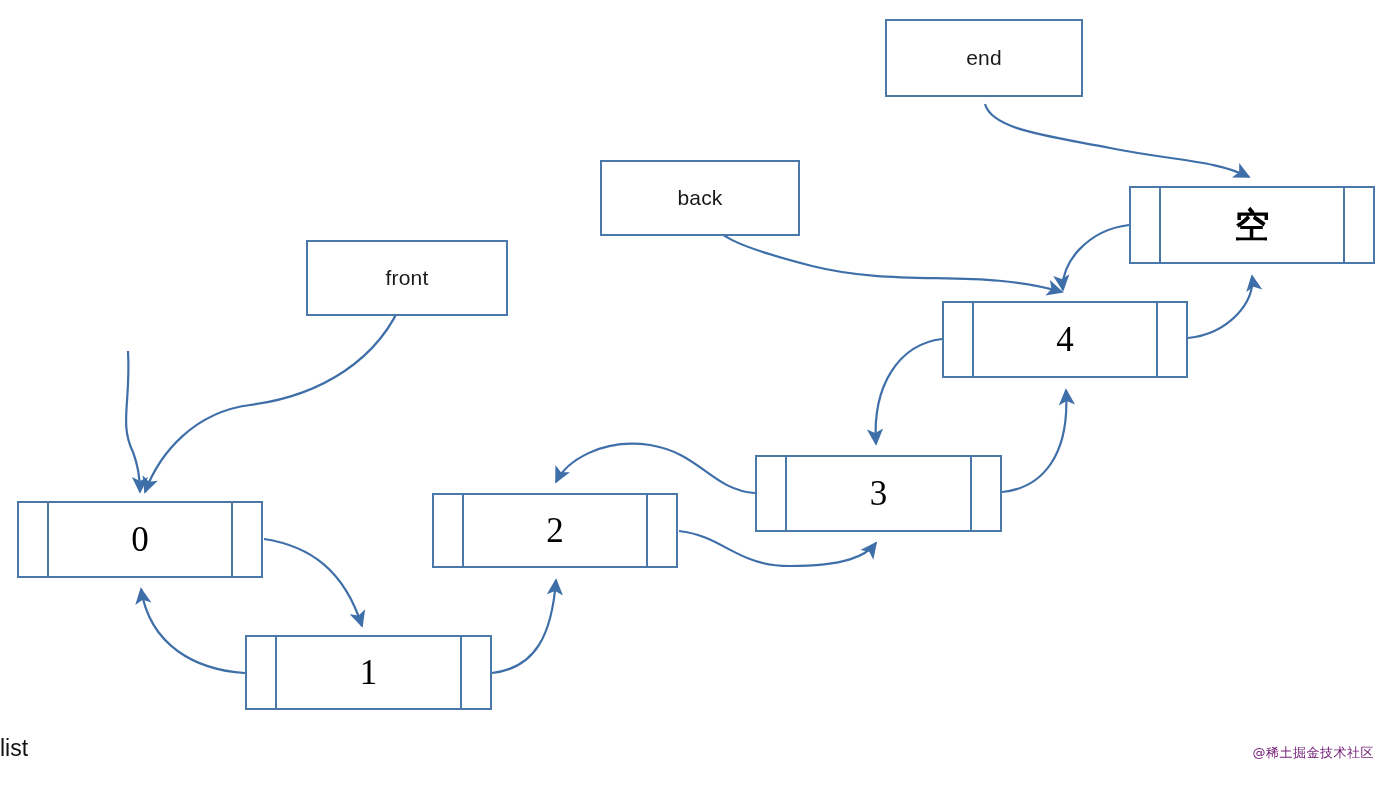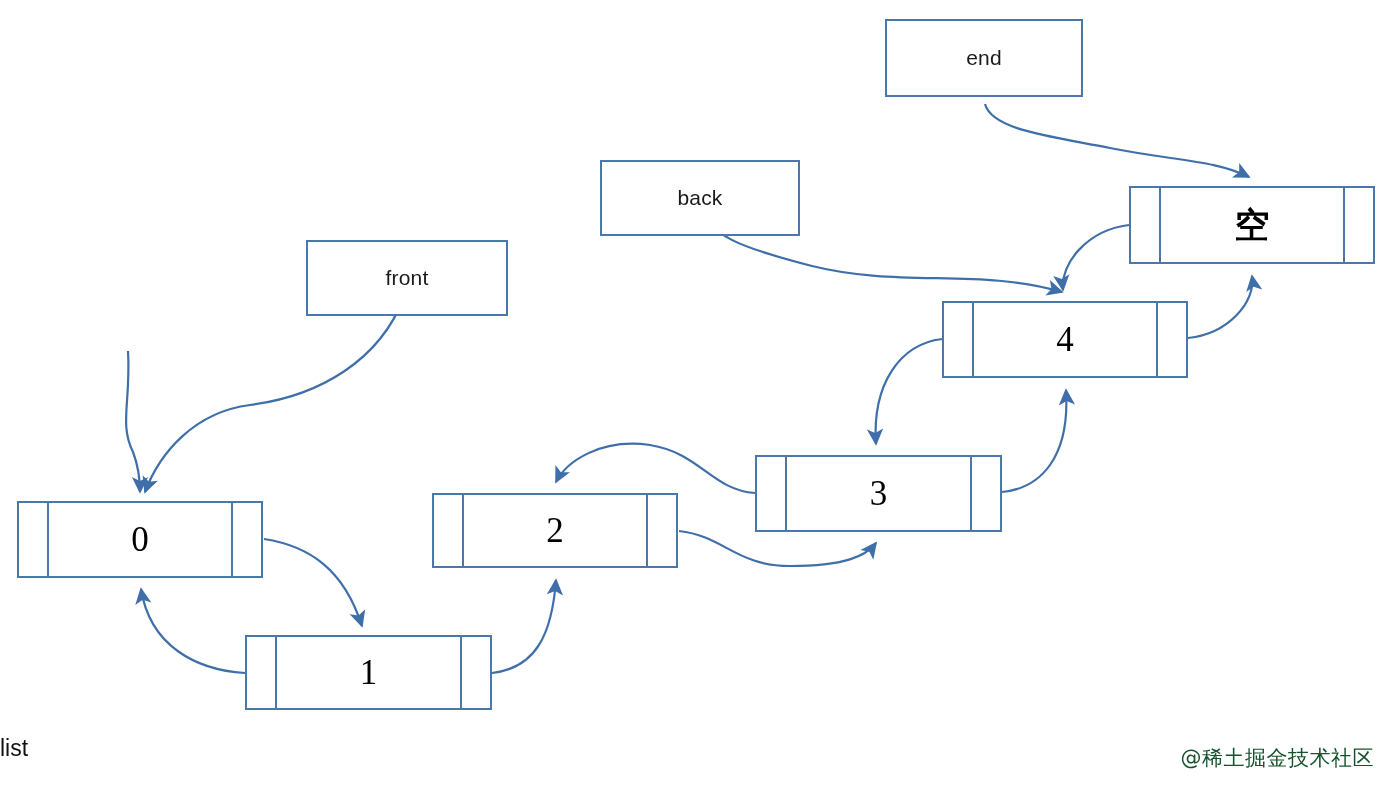--- a/index.html
+++ b/index.html
@@ -85,22 +85,22 @@
     width: 1321px;
     font-family: "Liberation Sans", sans-serif;
     font-size: 23px;
     color: #111111;
   }
   #watermark {
     position: absolute;
     right: 14px;
     top: 744px;
     font-family: "DejaVu Sans", sans-serif;
-    font-size: 21px;
-    color: #14532d;
+    font-size: 13px;
+    color: #701a75;
     letter-spacing: 0.5px;
   }
 </style>
 </head>
 <body>
 
 <div id="canvas">
 
   <svg class="edges" viewBox="0 0 1388 788">
     <defs>

